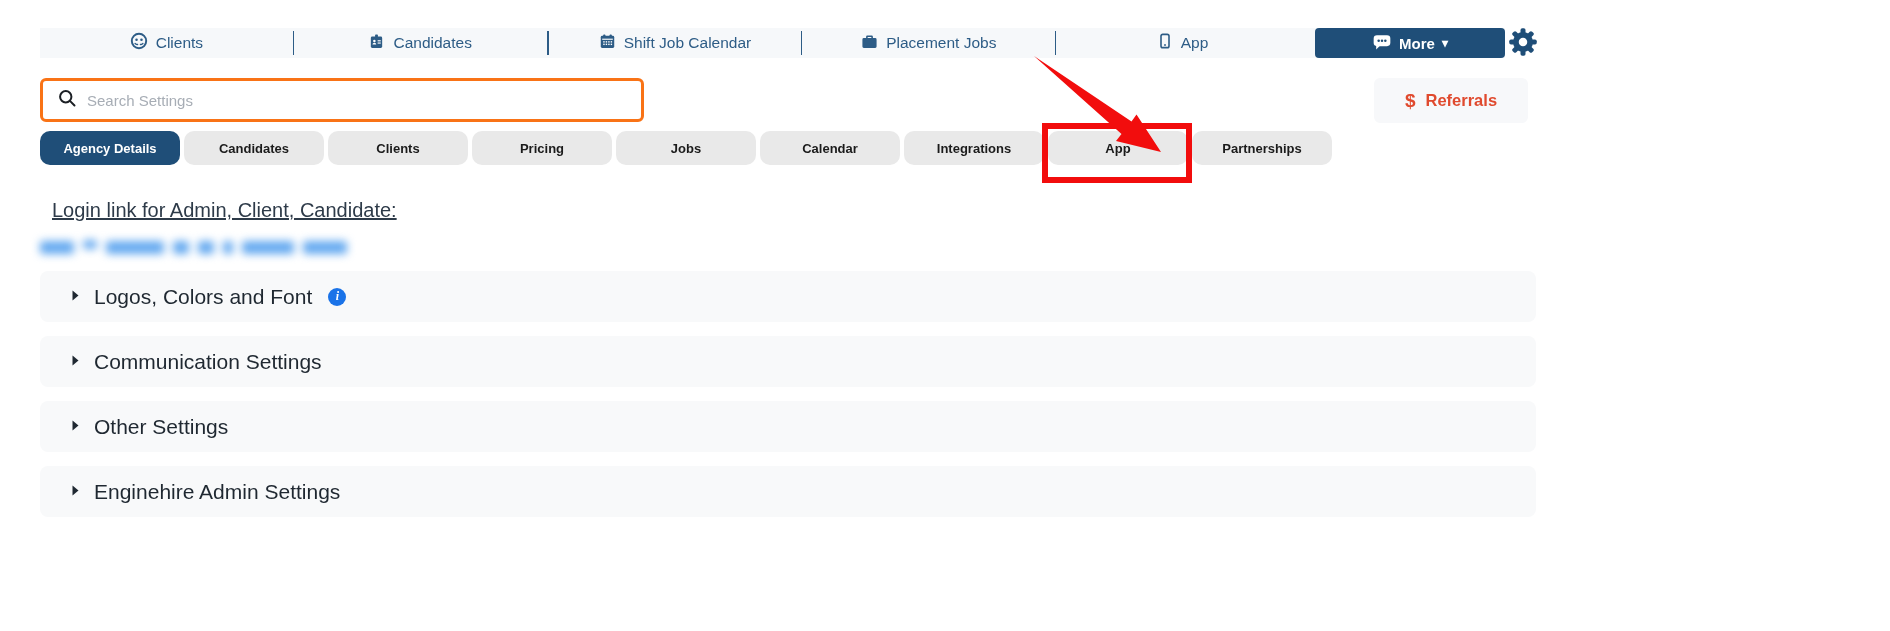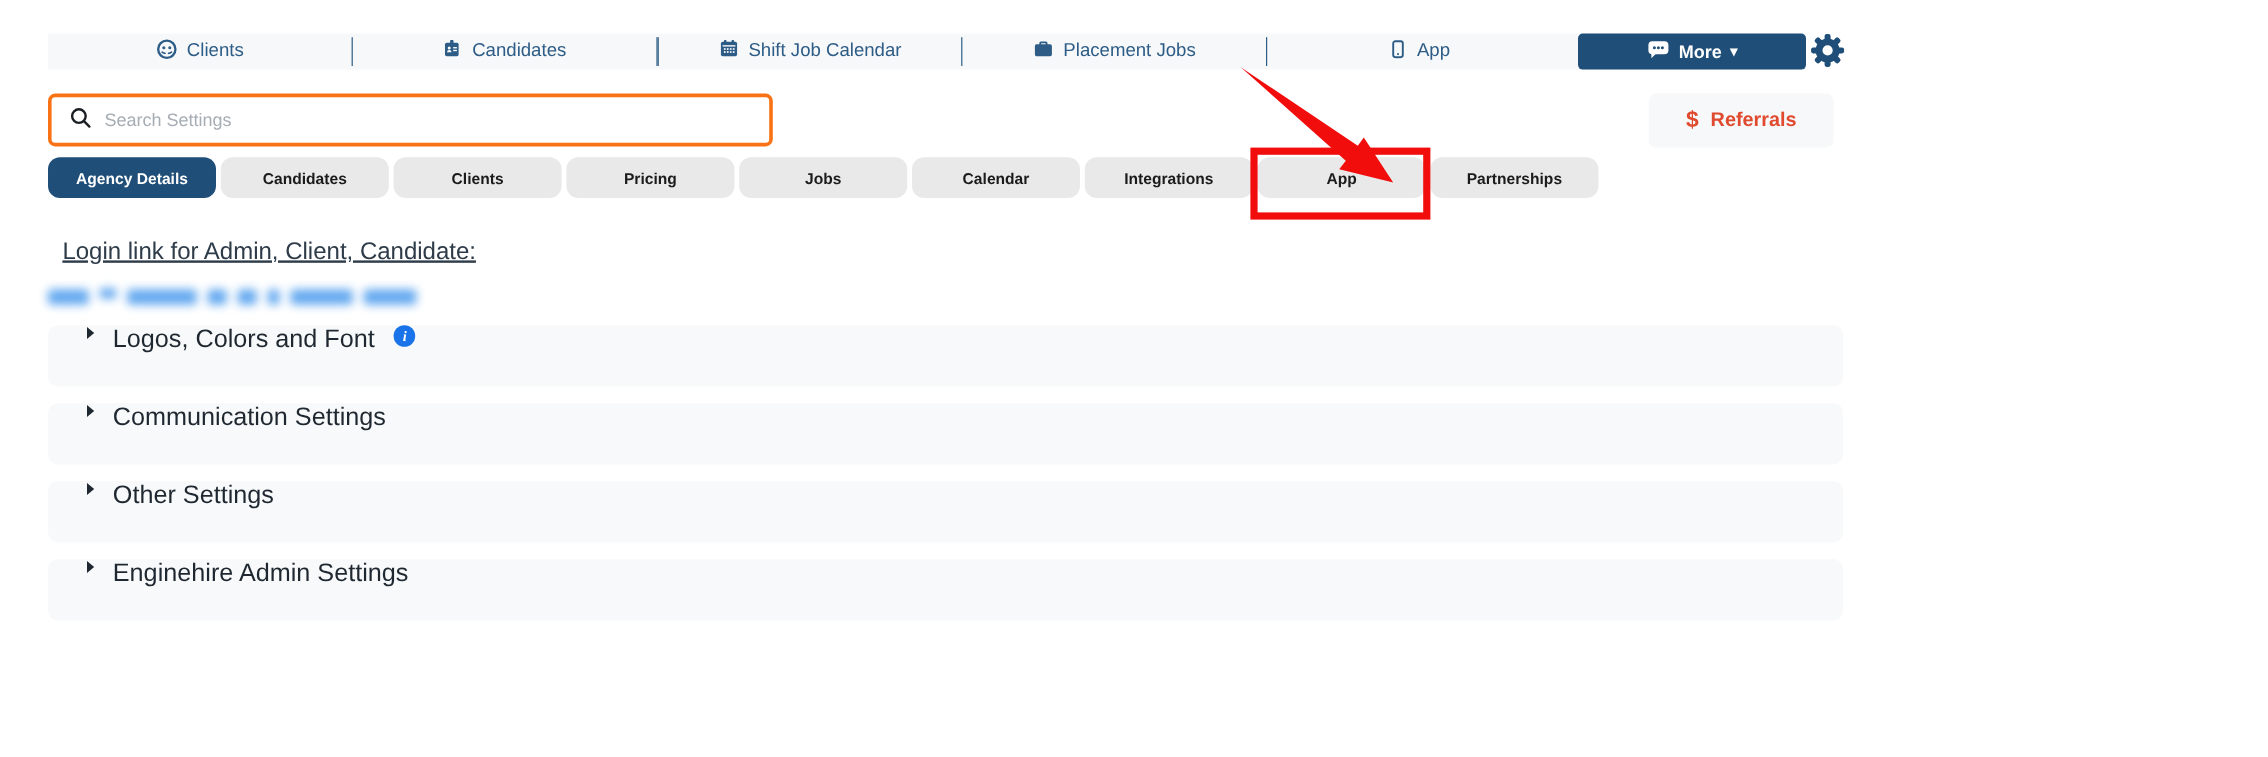--- a/index.html
+++ b/index.html
@@ -70,21 +70,21 @@
   }
   .redacted-link {
     position:absolute; left:40px; top:238px; height:18px; display:flex;
     align-items:center; gap:9px; filter:blur(4px); cursor:pointer;
   }
   .redacted-link span { display:inline-block; height:13px; background:#64a9f0; border-radius:3px; }
 
   .sections { position:absolute; left:40px; top:271px; width:1496px; }
   .section-row {
     height:51px; margin-bottom:14px; background:#f8f9fa; border-radius:8px;
-    display:flex; align-items:flex-start; padding-left:31px; gap:14px;
+    display:flex; align-items:center; padding-left:31px; gap:14px;
     cursor:pointer;
   }
   .section-label { font-size:21px; color:#1f2831; }
   .info-badge {
     width:18px; height:18px; border-radius:50%; background:#1a73e8; color:#fff;
     font-size:12px; font-weight:700; display:flex; align-items:center;
     justify-content:center; margin-left:2px; cursor:pointer;
     font-family:"Liberation Serif", serif; font-style:italic;
   }
 </style>

